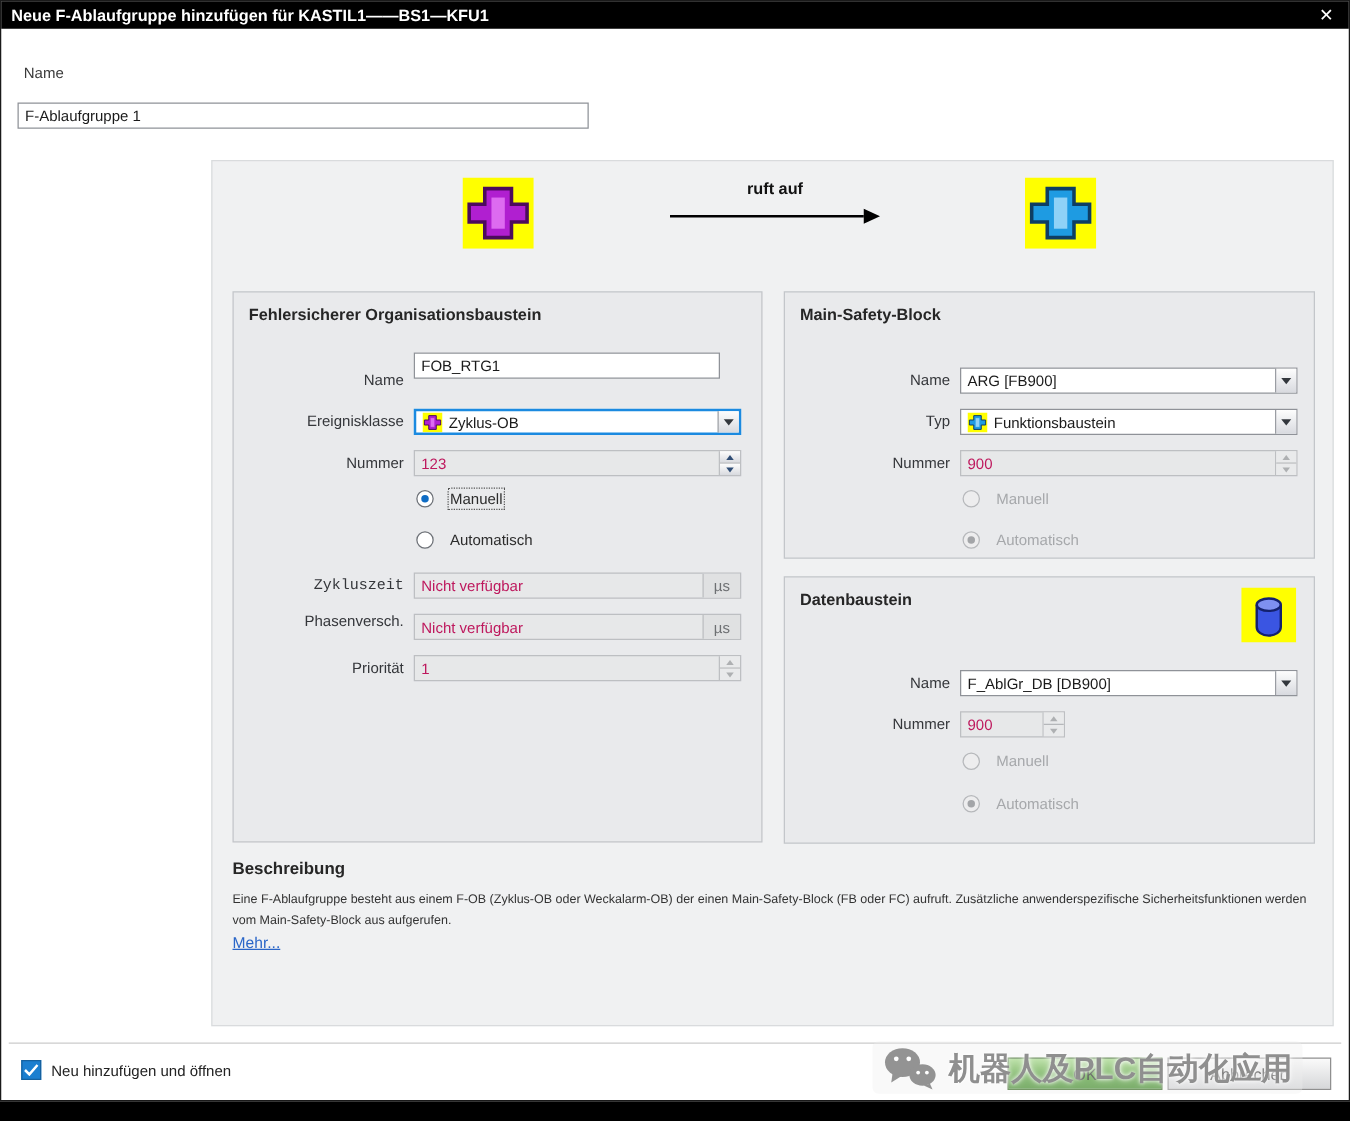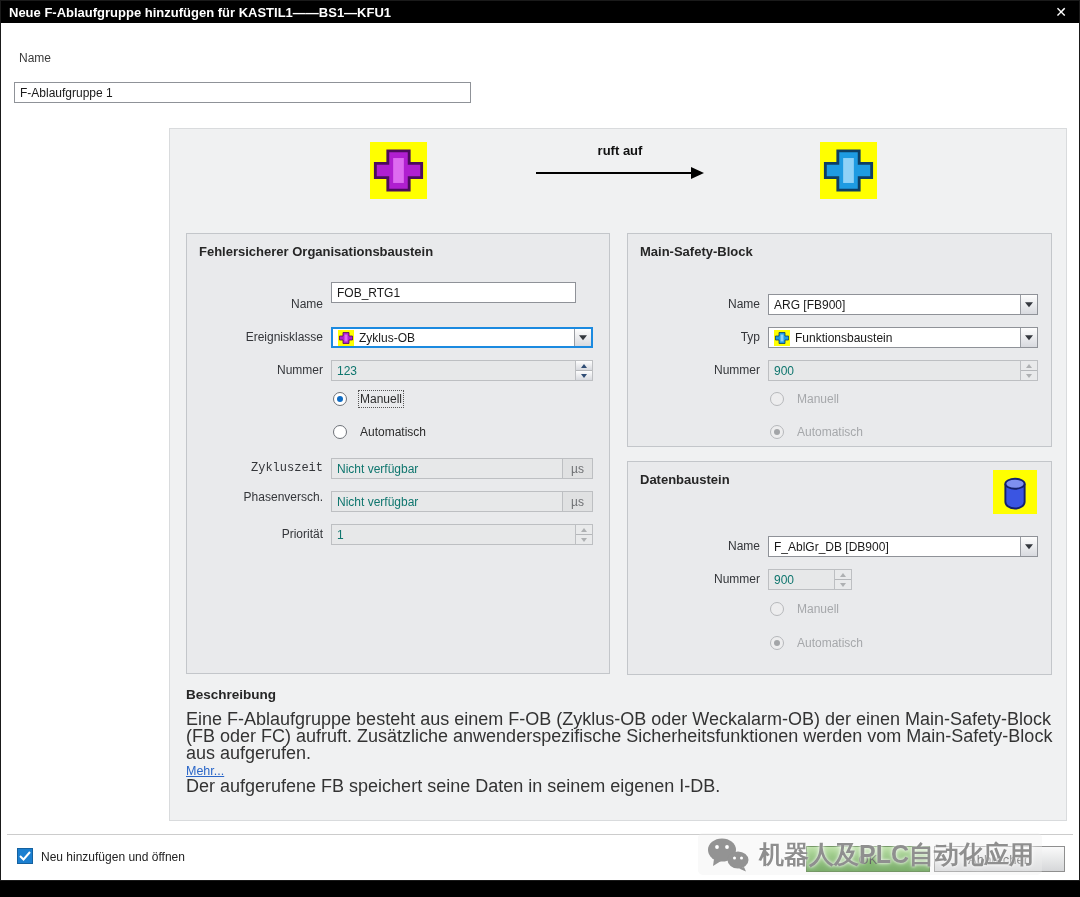--- a/index.html
+++ b/index.html
@@ -36,21 +36,21 @@
   .group{position:absolute;background:#e9eaec;border:1px solid #c3c6ca;}
   .gtitle{position:absolute;left:12px;top:10px;font-weight:bold;font-size:13px;color:#262626;}
   .flabel{position:absolute;text-align:right;color:#34363a;}
   .fob .flabel{left:6px;width:130px;}
   .msb .flabel,.dbg .flabel{left:6px;width:126px;}
 
   
   .field{position:absolute;height:21px;border:1px solid #8f9298;background:#fff;display:flex;align-items:stretch;font-size:12px;}
   .field .fval{flex:1;display:flex;align-items:center;gap:5px;padding:0 5px;white-space:nowrap;overflow:hidden;color:#1a1a1a;}
   .field.dis{background:#e7e8e9;border-color:#bdbfc2;}
-  .field.dis .fval{color:#0f766e;}
+  .field.dis .fval{color:#be185d;}
   .field.focused{border:2px solid #1b8ae0;}
   .dbtn,.spin{width:17px;border-left:1px solid #9a9da3;position:relative;flex:none;}
   .field.dis .dbtn,.field.dis .spin{border-left-color:#bdbfc2;}
   .dbtn{background:linear-gradient(#fdfdfd,#d8dadf);}
   .dbtn::after{content:"";position:absolute;left:50%;top:50%;transform:translate(-50%,-30%);
     border:4px solid transparent;border-top:5px solid #33373d;}
   .spin{display:flex;flex-direction:column;}
   .spin span{flex:1;position:relative;background:linear-gradient(#fdfdfd,#d8dadf);}
   .spin span:first-child{border-bottom:1px solid #b5b7ba;}
   .spin .up::after{content:"";position:absolute;left:50%;top:55%;transform:translate(-50%,-50%);
@@ -69,21 +69,21 @@
   .radio.sel .rdot::after{content:"";position:absolute;inset:3px;border-radius:50%;background:#0f6cc4;}
   .radio .rlbl{color:#2c2c2c;}
   .radio.foc .rlbl{outline:1px dotted #555;outline-offset:1px;}
   .radio.rdis .rlbl{color:#a6a8ab;}
   .radio.rdis .rdot{border-color:#b6b8bb;background:#ededee;}
   .radio.rdis.sel .rdot::after{background:#a3a5a8;}
 
   
   .desc{position:absolute;left:16px;top:558px;width:874px;}
   .desc .dtitle{font-weight:bold;font-size:13.5px;color:#262626;}
-  .desc p{margin-top:9px;font-size:18px;line-height:17px;color:#333;}
+  .desc p{margin-top:9px;font-size:10px;line-height:17px;color:#333;}
   .desc .morelink{display:inline-block;margin-top:2px;color:#2a66c8;text-decoration:underline;font-size:12.5px;cursor:pointer;}
   .desc .p2{margin-top:0;}
 
   
   .footline{position:absolute;left:6px;right:6px;top:833px;border-top:1px solid #cccccc;}
   .cbox{position:absolute;left:16px;top:847px;width:16px;height:16px;background:#1b7fd0;border:1px solid #15619f;
     display:flex;align-items:center;justify-content:center;cursor:pointer;}
   .cblbl{position:absolute;left:40px;top:849px;color:#222;}
   .btn{position:absolute;height:26px;display:flex;align-items:center;justify-content:center;
     font-size:13px;color:#111;border:1px solid #8f8f8f;cursor:pointer;}
@@ -263,21 +263,20 @@
         <div class="radio rdis sel" style="left:142px;top:174px;">
           <span class="rdot"></span>
           <span class="rlbl">Automatisch</span>
         </div>
       </div>
 
       <div class="desc">
         <div class="dtitle">Beschreibung</div>
         <p>Eine F-Ablaufgruppe besteht aus einem F-OB (Zyklus-OB oder Weckalarm-OB) der einen Main-Safety-Block (FB oder FC) aufruft. Zusätzliche anwenderspezifische Sicherheitsfunktionen werden vom Main-Safety-Block aus aufgerufen.</p>
         <span class="morelink">Mehr...</span>
-        <p class="p2">Der aufgerufene FB speichert seine Daten in seinem eigenen I-DB.</p>
       </div>
     </div>
 
     <div class="footline"></div>
     <span class="cbox">
       <svg width="12" height="10" viewBox="0 0 12 10">
         <polyline points="1,5 4.5,8.5 11,1" fill="none" stroke="#fff" stroke-width="2"></polyline>
       </svg>
     </span>
     <span class="cblbl">Neu hinzufügen und öffnen</span>

